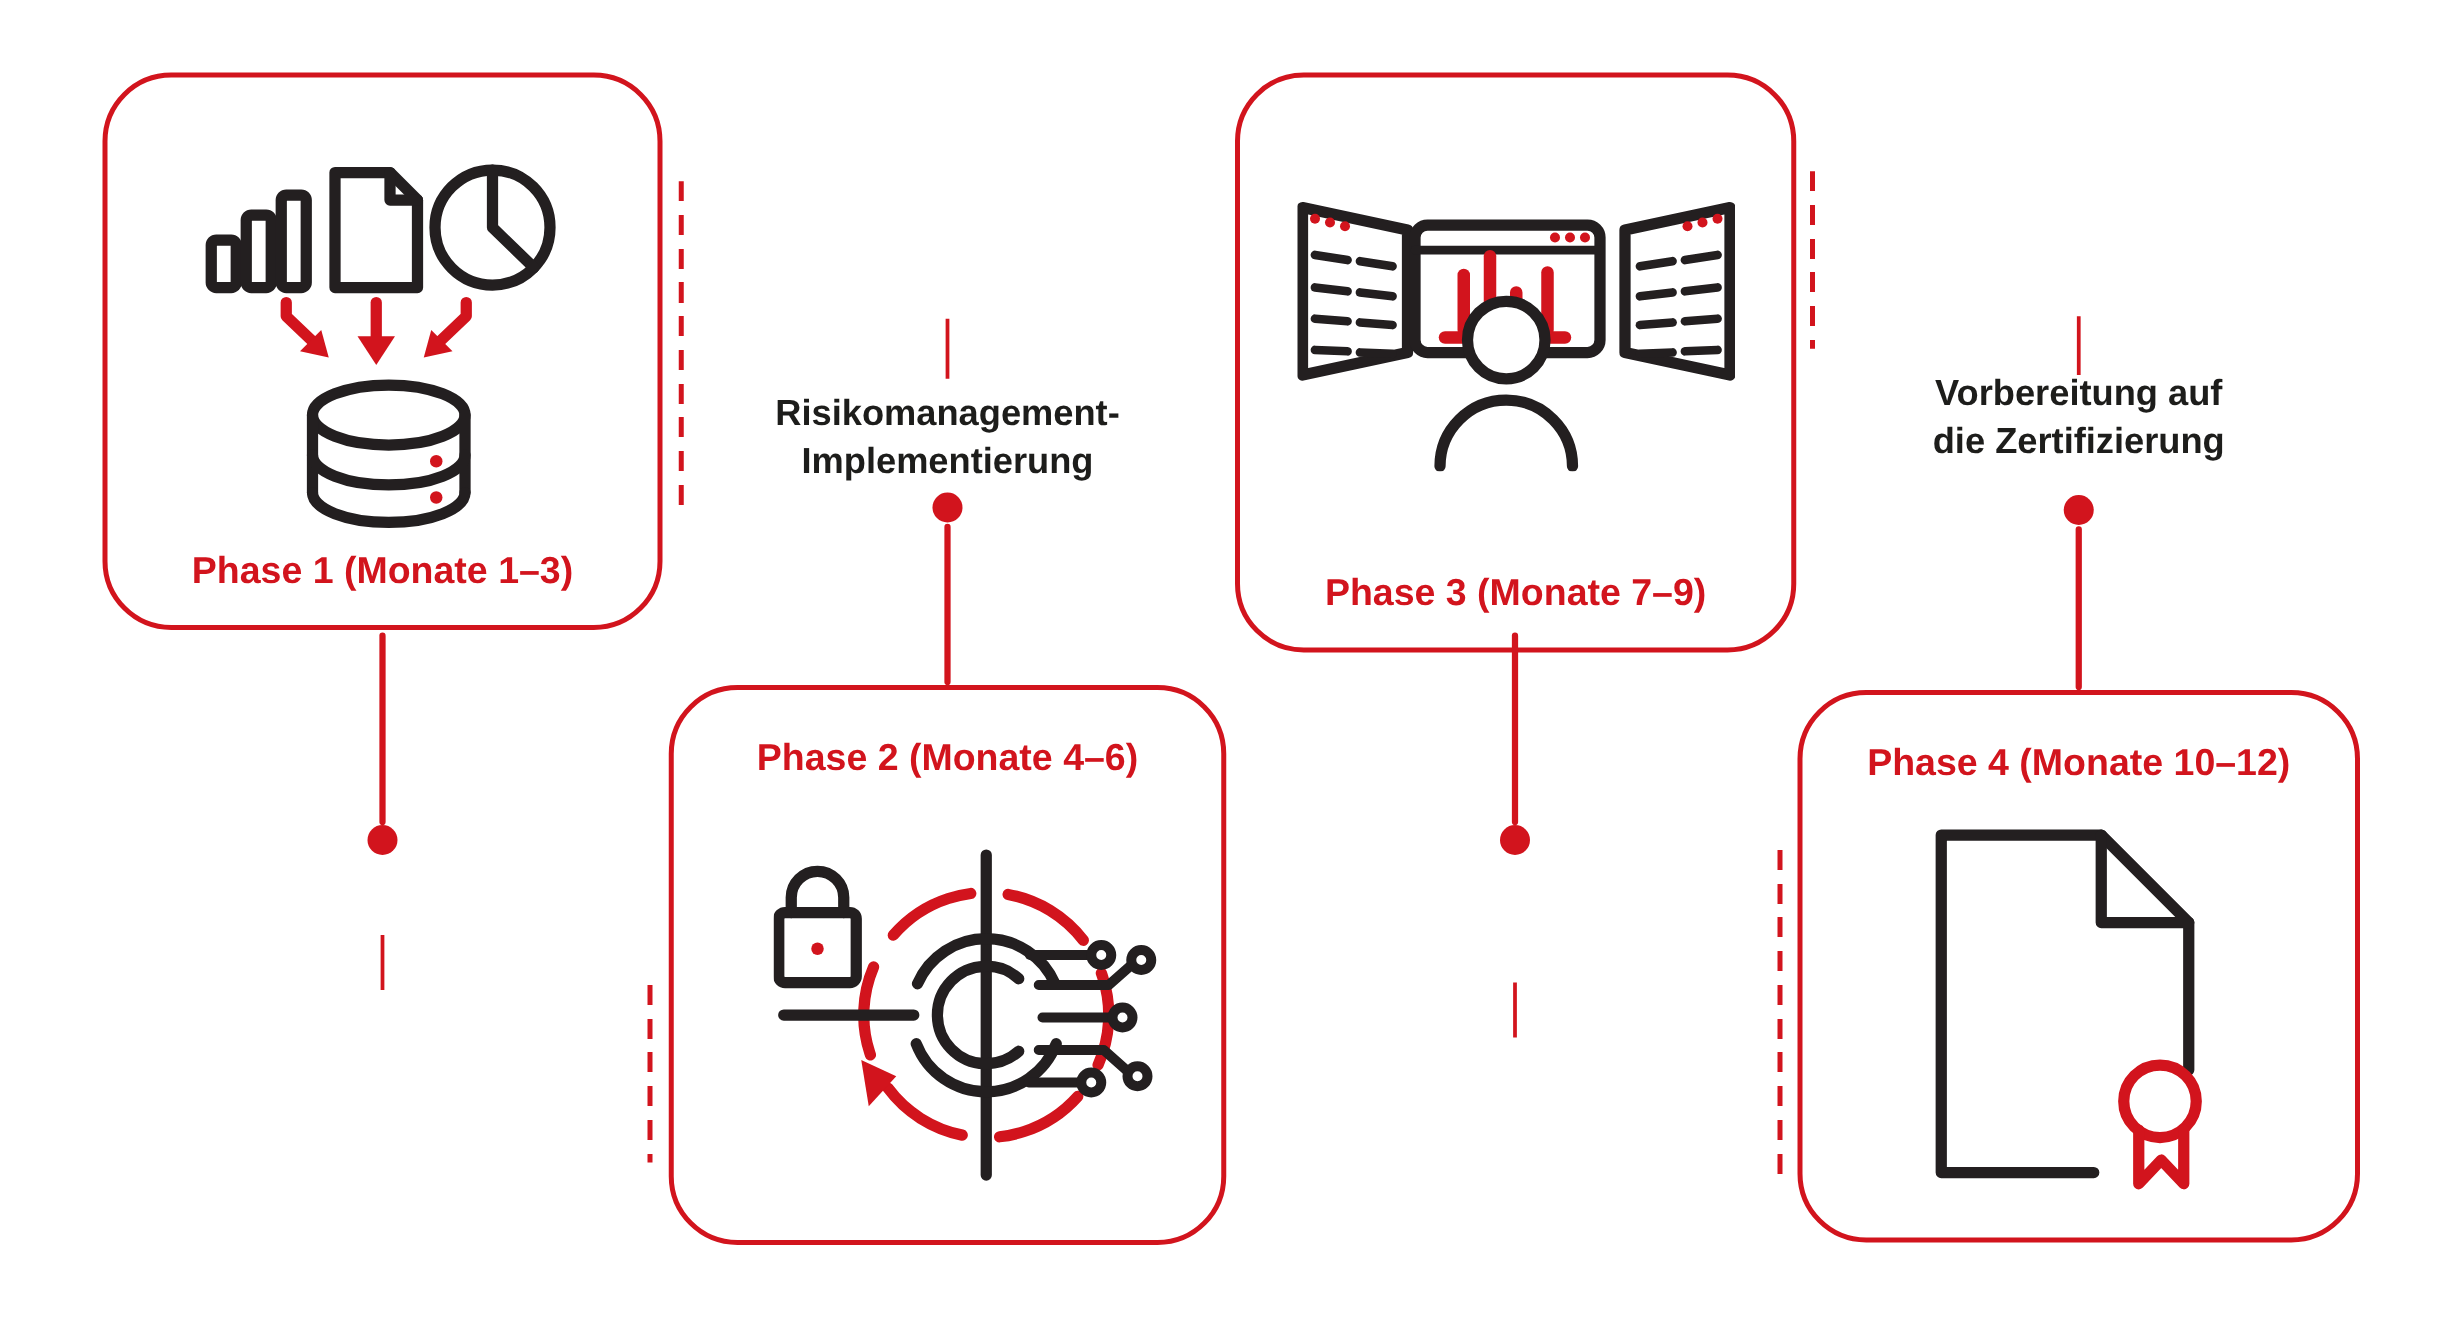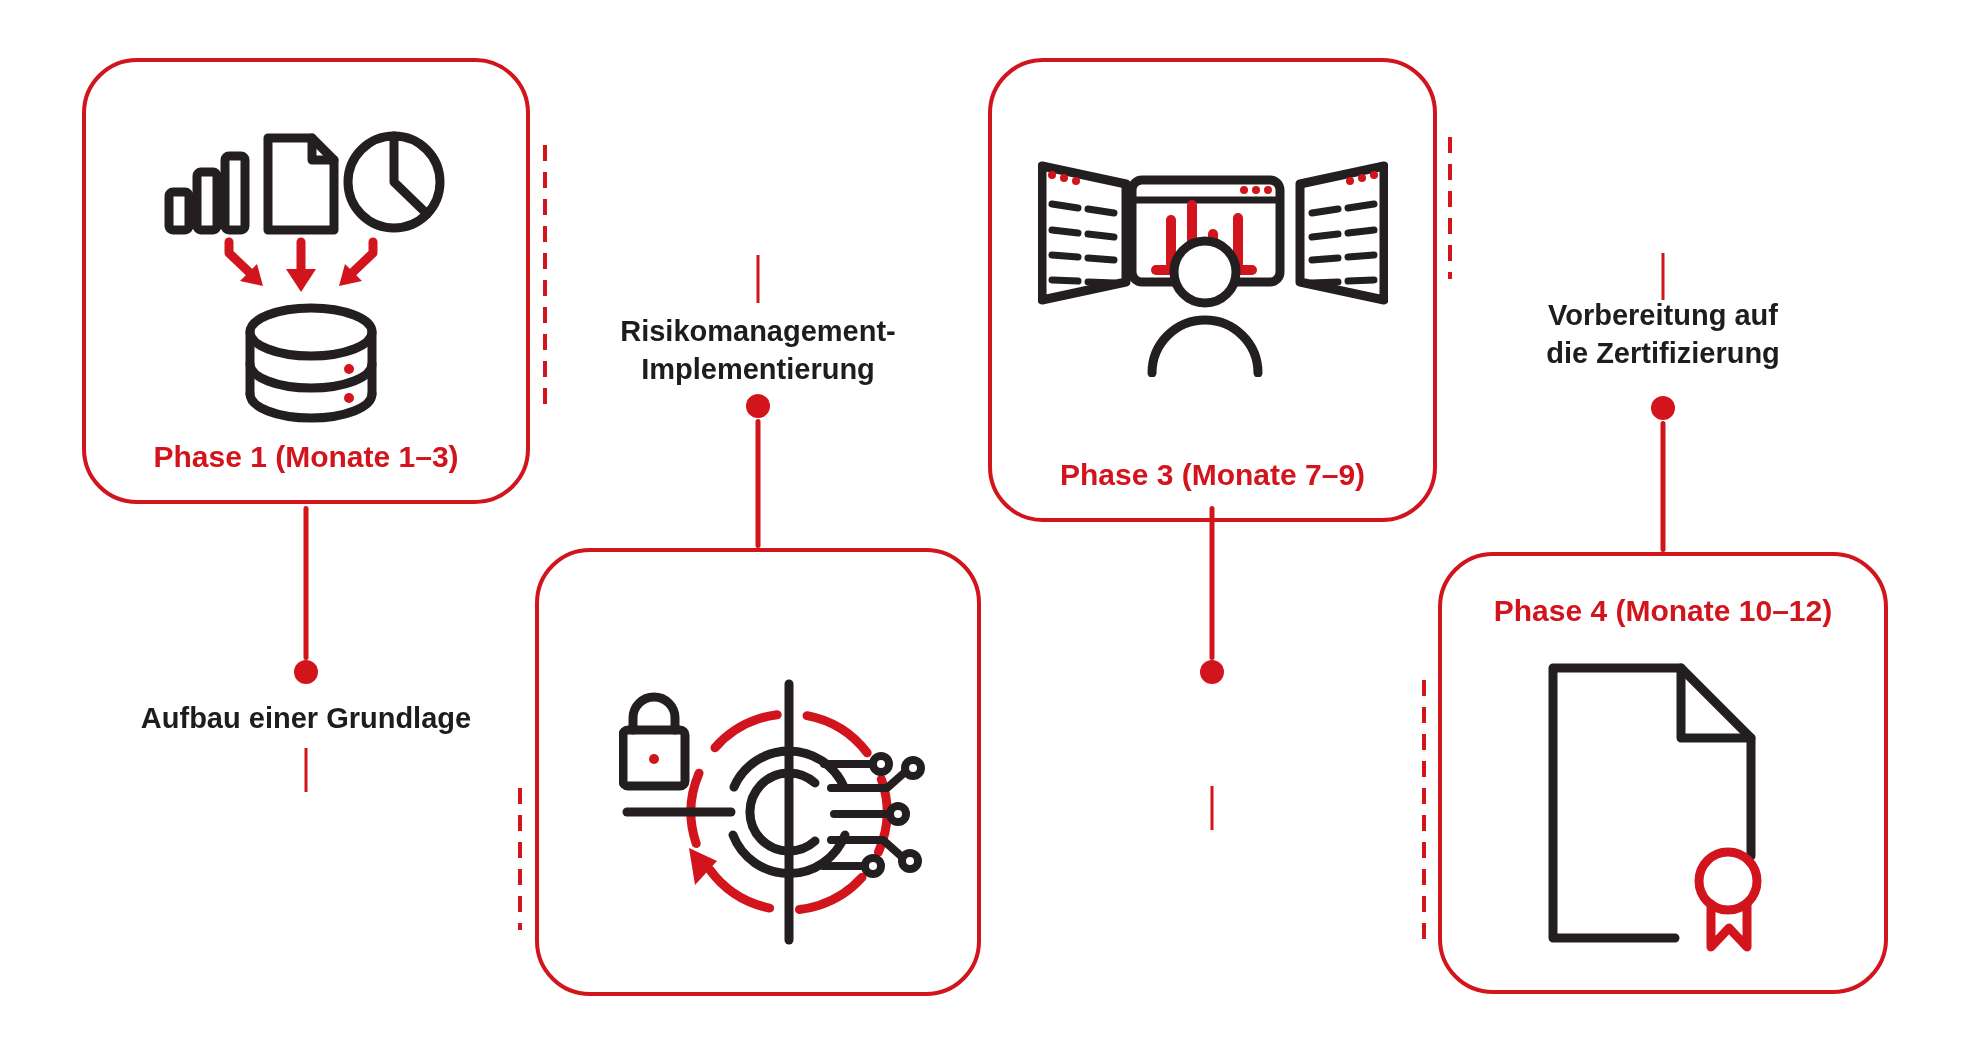--- a/index.html
+++ b/index.html
@@ -108,20 +108,21 @@
         <polygon points="140,166 125,143 155,143"></polygon>
         <polygon points="178,160 184,138 201,155"></polygon>
         <circle cx="188" cy="243" r="5"></circle>
         <circle cx="188" cy="272" r="5"></circle>
       </g>
     </svg>
     <div class="card-title" style="bottom:24px;">Phase 1 (Monate 1–3)</div>
   </div>
 
   <div class="card" style="left:535px;top:548px;width:446px;height:448px;">
+    <div class="card-title" style="top:36px;">Phase 2 (Monate 4–6)</div>
     <svg class="icon offset" style="top:100px;" width="310" height="300" viewBox="0 0 310 300">
       <g class="red-ink" fill="none" stroke-width="9" stroke-linecap="round">
         <circle cx="170" cy="160" r="98" stroke-dasharray="72 30" transform="rotate(-18 170 160)"></circle>
       </g>
       <g class="red-fill" stroke="none">
         <polygon points="70,196 98,209 76,233"></polygon>
         <circle cx="35" cy="107" r="5"></circle>
       </g>
       <g class="ink" fill="none" stroke-width="9" stroke-linecap="round" stroke-linejoin="round">
         <path d="M14 78 v-12 a21 21 0 0 1 42 0 v12"></path>
@@ -206,21 +207,20 @@
       </g>
       <g class="red-ink" fill="none" stroke-width="9" stroke-linecap="round" stroke-linejoin="round">
         <circle cx="180" cy="221" r="29"></circle>
         <path d="M163 244 V287 L181 268 L199 287 V244"></path>
       </g>
     </svg>
   </div>
 
   <div class="vline" style="left:306px;top:506px;height:154px;"></div>
   <div class="dot" style="left:306px;top:672px;"></div>
-  <div class="milestone-label" style="left:306px;top:699px;">Aufbau einer Grundlage</div>
   <div class="tick" style="left:306px;top:748px;height:44px;"></div>
 
   <div class="tick" style="left:758px;top:255px;height:48px;"></div>
   <div class="milestone-label" style="left:758px;top:312px;">Risikomanagement-
 Implementierung</div>
   <div class="dot" style="left:758px;top:406px;"></div>
   <div class="vline" style="left:758px;top:419px;height:129px;"></div>
 
   <div class="vline" style="left:1212px;top:506px;height:154px;"></div>
   <div class="dot" style="left:1212px;top:672px;"></div>

